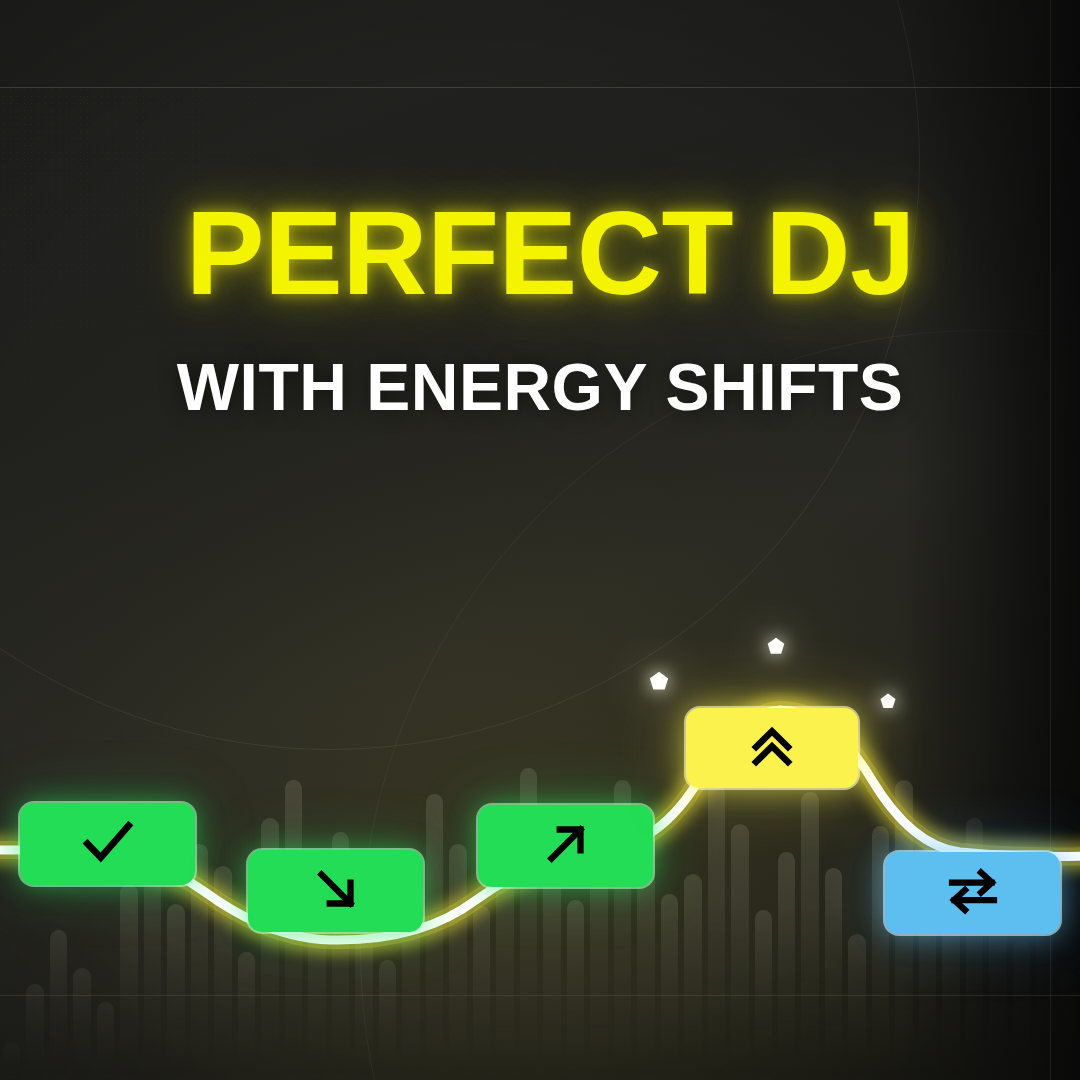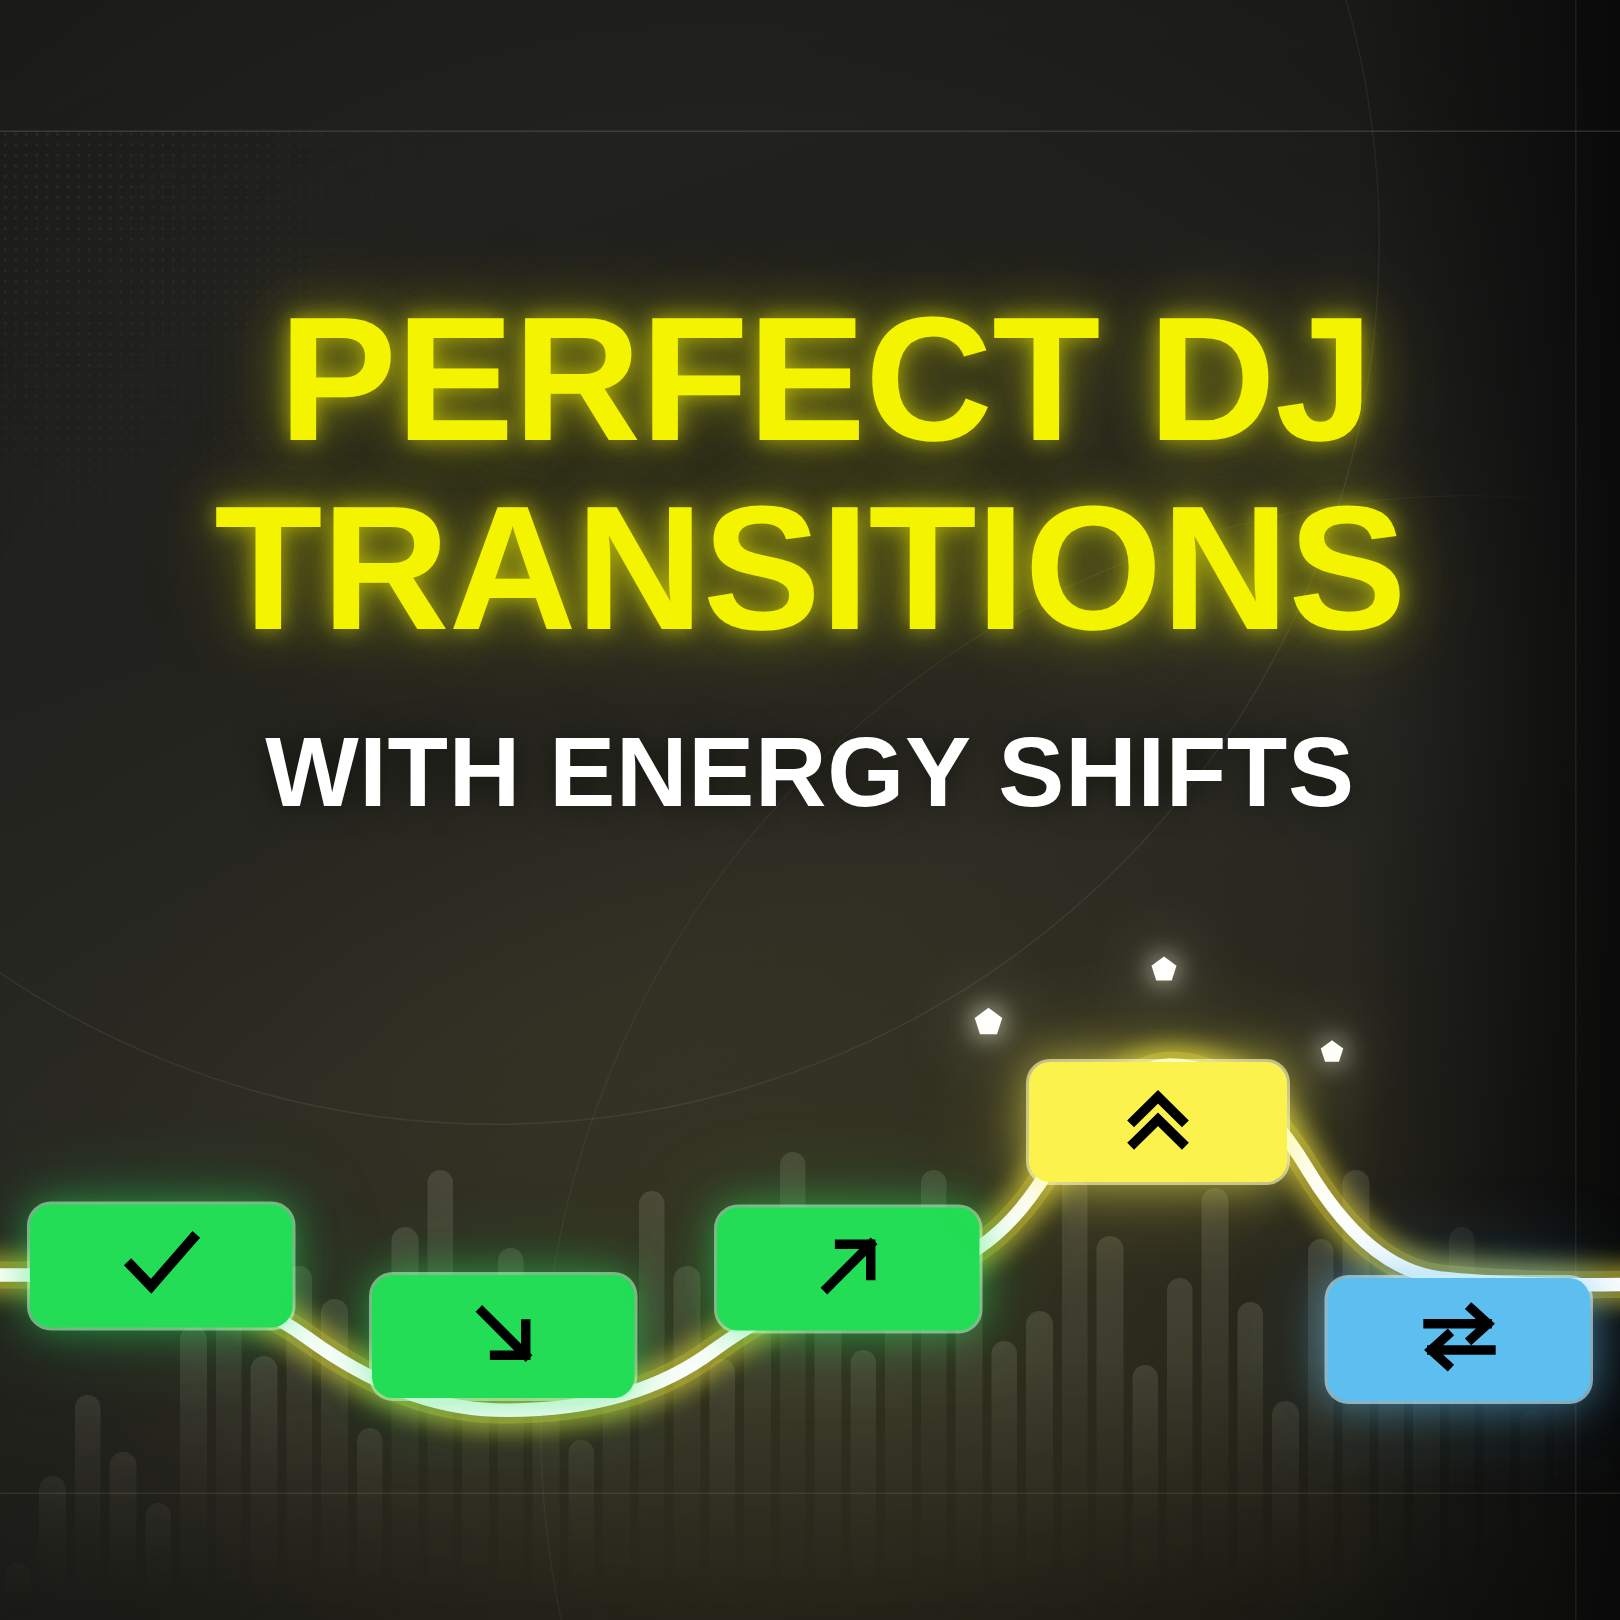--- a/index.html
+++ b/index.html
@@ -227,21 +227,20 @@
       </div>
       <div class="sparkle" style="left: 888px; top: 701px; width: 18px; height: 18px;">
         <svg viewBox="0 0 24 24">
           <polygon points="12,2 22,9.4 18.2,21.2 5.8,21.2 2,9.4" fill="#ffffff"></polygon>
         </svg>
       </div>
     </div>
 
   <div id="headline">
     <div class="title-line l1">PERFECT DJ</div>
-    <div class="title-line l2">TRANSITIONS</div>
     <div class="subtitle">WITH ENERGY SHIFTS</div>
   </div>
 
   <div id="cards">
       <div class="card green" style="left: 20px; top: 803px; width: 175px; height: 82px; background: rgb(34, 221, 85);">
         <span class="glyph"><svg width="62" height="62" viewBox="0 0 24 24" fill="none" stroke="#000" stroke-width="2.6" stroke-linecap="square" stroke-linejoin="miter">
             <path d="M4 12.6 L9.2 18 L20 5.6"></path>
           </svg></span>
       </div>
       <div class="card green" style="left: 248px; top: 850px; width: 175px; height: 82px; background: rgb(34, 221, 85);">

